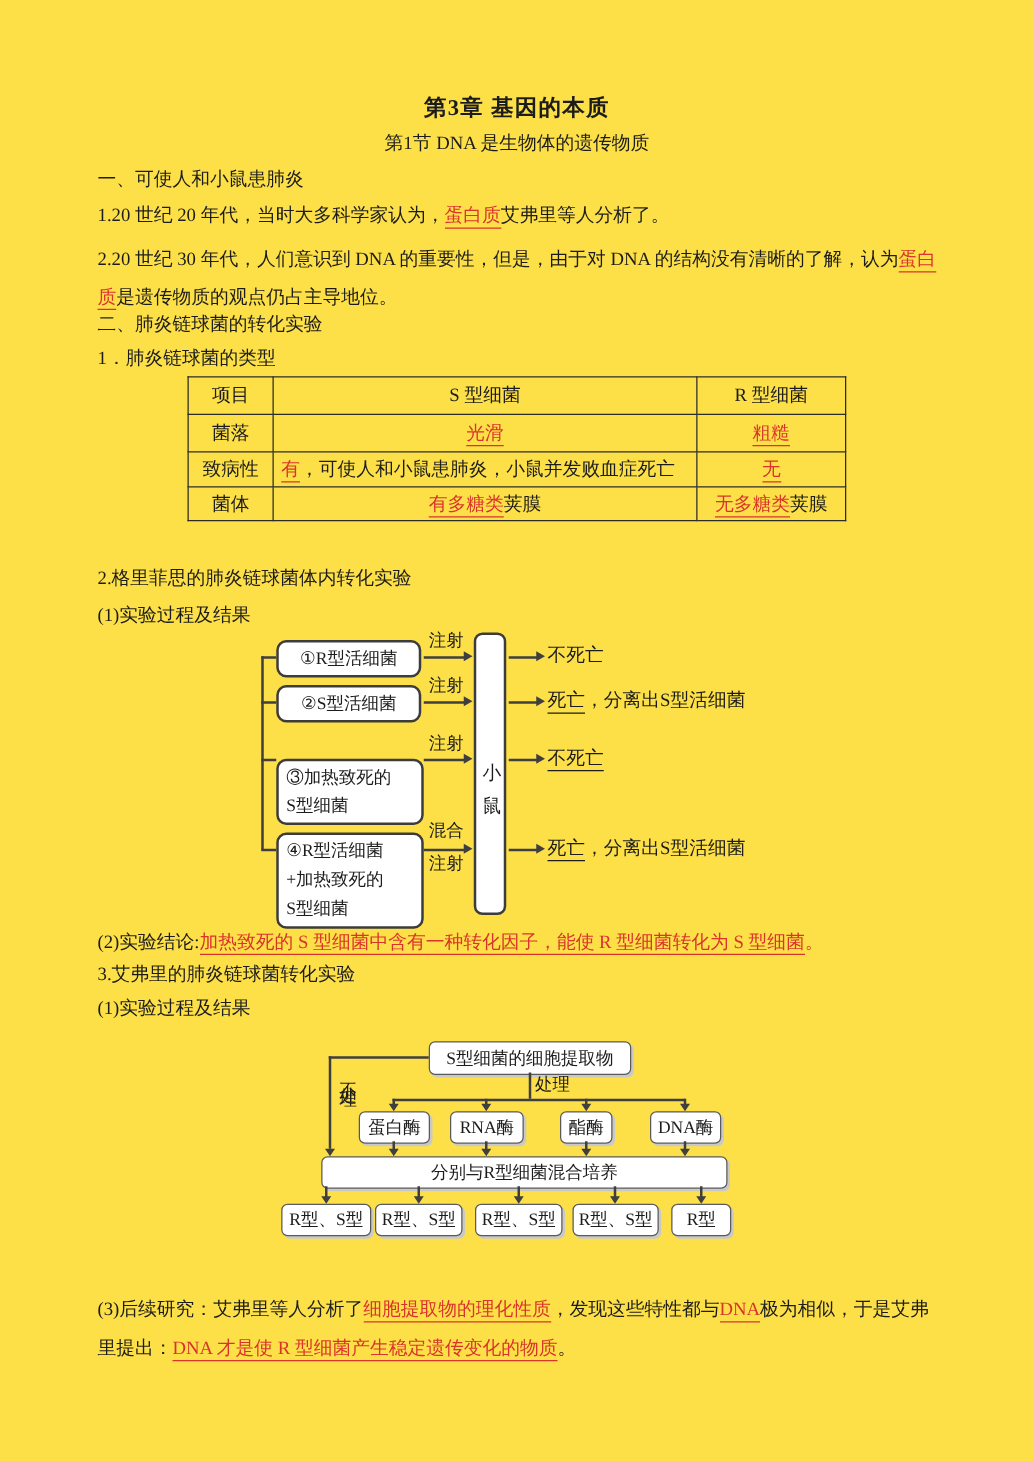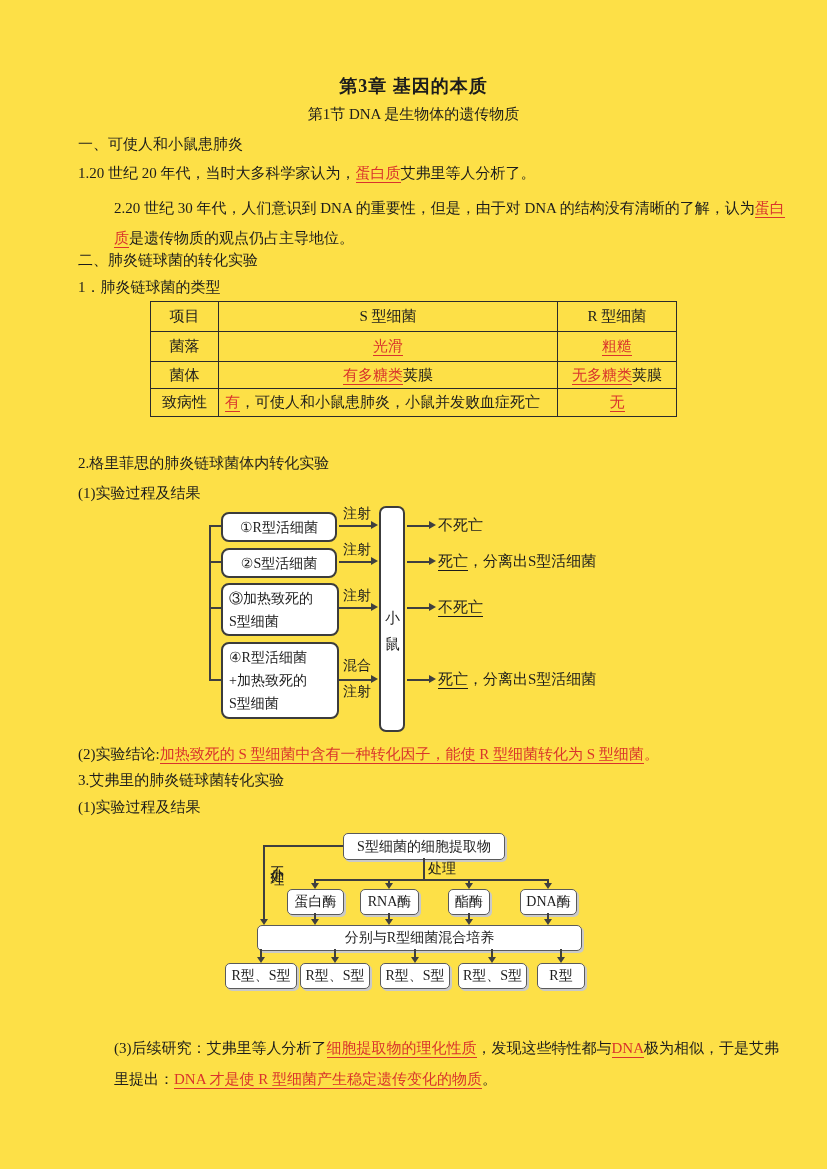--- a/index.html
+++ b/index.html
@@ -5,21 +5,21 @@
   html,body{margin:0;padding:0;background:#ffffff;}
   .page{
     position:relative;width:827px;height:1169px;background:#fde047;
     font-family:"Liberation Serif","DejaVu Serif",serif;
     color:#1c1c1c;font-size:15px;overflow:hidden;
   }
   .abs{position:absolute;}
   .doc-title{left:0;width:827px;text-align:center;font-size:18px;font-weight:bold;letter-spacing:1px;}
   .doc-subtitle{left:0;width:827px;text-align:center;font-size:15px;}
   .body-line{left:78px;width:676px;line-height:21px;}
-  .para{left:78px;width:676px;line-height:30px;margin-left:36px;}
+  .para{left:78px;width:676px;line-height:30px;}
   .red{color:var(--red,#d9342c);}
   .red-u{color:var(--red,#d9342c);border-bottom:1px solid var(--red,#d9342c);padding-bottom:1px;}
   .u{border-bottom:1px solid #1c1c1c;padding-bottom:1px;}
 
   
   table.ttable{border-collapse:collapse;table-layout:fixed;font-size:15px;}
   table.ttable td,table.ttable th{
     border:1px solid #2b2b2b;text-align:center;vertical-align:middle;
     font-weight:normal;padding:1px 3px;overflow:hidden;white-space:nowrap;
   }
@@ -28,21 +28,21 @@
   
   .hline{position:absolute;height:1.5px;background:#3f3f3f;}
   .vline{position:absolute;width:1.5px;background:#3f3f3f;}
   .arr-r{position:absolute;width:0;height:0;border-top:4px solid transparent;border-bottom:4px solid transparent;border-left:7px solid #3f3f3f;}
   .arr-d{position:absolute;width:0;height:0;border-left:4px solid transparent;border-right:4px solid transparent;border-top:6px solid #3f3f3f;}
 
   
   .gbox{position:absolute;border:2px solid #3c3c3c;border-radius:8px;background:#fff;
         font-size:14px;display:flex;flex-direction:column;justify-content:center;}
   .gbox.center{align-items:center;}
-  .gbox.left{align-items:flex-start;padding-left:6px;}
+  .gbox.left{align-items:flex-start;padding-left:6px;margin-top:24px;}
   .gbox div{line-height:23px;white-space:nowrap;}
   .mousebox{position:absolute;border:2px solid #3c3c3c;border-radius:7px;background:#fff;
         display:flex;align-items:center;justify-content:center;
         writing-mode:vertical-rl;letter-spacing:26px;font-size:15px;padding-top:10px;}
   .glabel{position:absolute;font-size:14px;line-height:20px;white-space:nowrap;}
   .gresult{position:absolute;font-size:15px;line-height:20px;white-space:nowrap;}
 
   
   .abox{position:absolute;border:1px solid #5a5a5a;border-radius:5px;background:#fff;
         box-shadow:2px 2px 0 #c9c9c9;font-size:14px;display:flex;align-items:center;
@@ -74,29 +74,29 @@
       <tr style="height:30px">
         <th>项目</th>
         <th>S 型细菌</th>
         <th>R 型细菌</th>
       </tr>
       <tr style="height:30px">
         <td>菌落</td>
         <td><span class="red-u">光滑</span></td>
         <td><span class="red-u">粗糙</span></td>
       </tr>
+      <tr style="height:28px">
+        <td>致病性</td>
+        <td class="tleft"><span class="red-u">有</span><span>，可使人和小鼠患肺炎，小鼠并发败血症死亡</span></td>
+        <td><span class="red-u">无</span></td>
+      </tr>
       <tr style="height:27px">
         <td>菌体</td>
         <td><span class="red-u">有多糖类</span><span>荚膜</span></td>
         <td><span class="red-u">无多糖类</span><span>荚膜</span></td>
-      </tr>
-      <tr style="height:28px">
-        <td>致病性</td>
-        <td class="tleft"><span class="red-u">有</span><span>，可使人和小鼠患肺炎，小鼠并发败血症死亡</span></td>
-        <td><span class="red-u">无</span></td>
       </tr>
     </tbody>
   </table>
 
   <div class="abs body-line" style="top:453px">2.格里菲思的肺炎链球菌体内转化实验</div>
   <div class="abs body-line" style="top:483px">(1)实验过程及结果</div>
 
   <div class="abs" style="top:503px;left:205px;width:420px;height:225px">
 
     <div class="vline" style="left:4px;top:22px;height:155px"></div>

